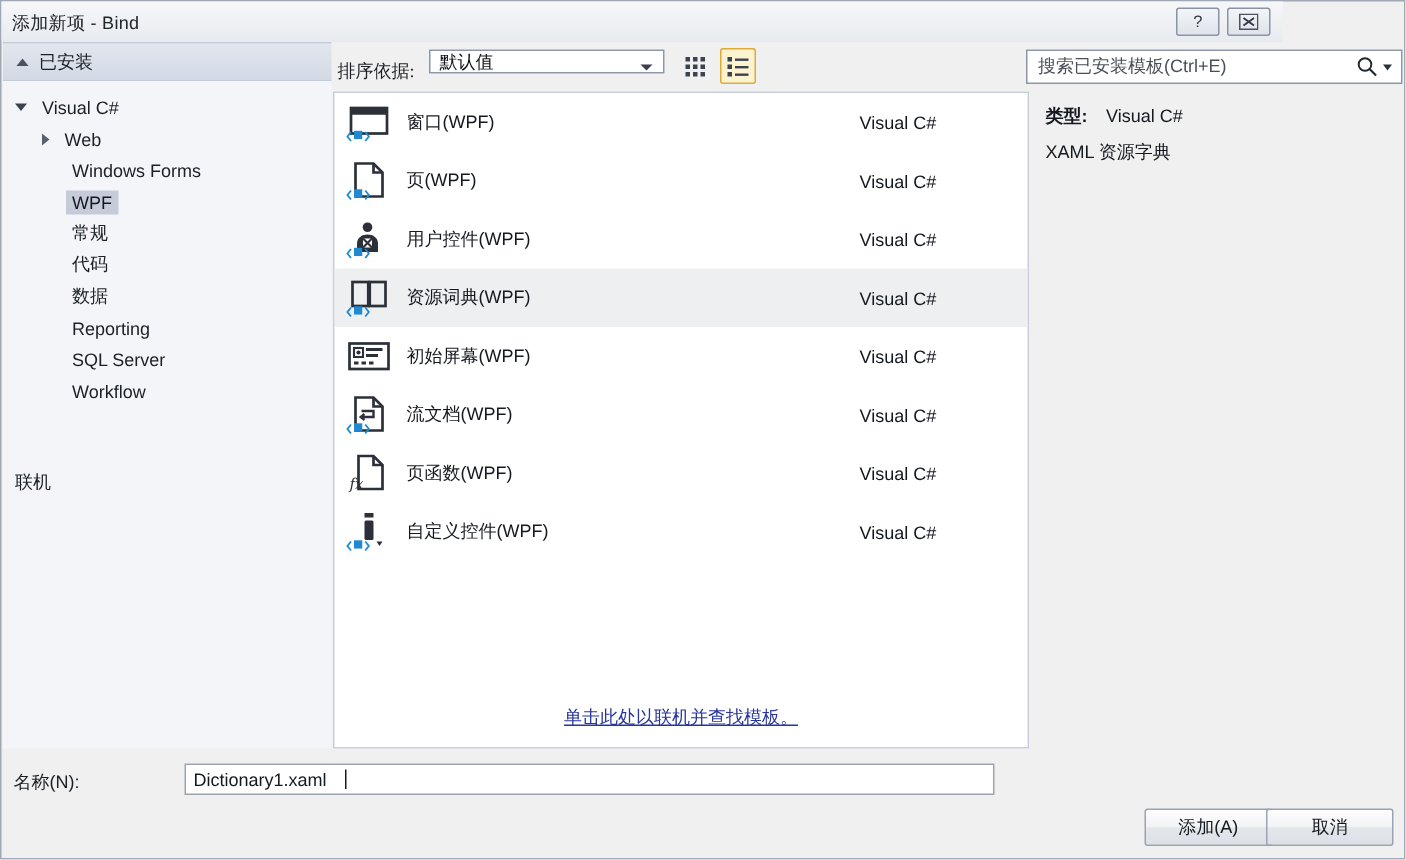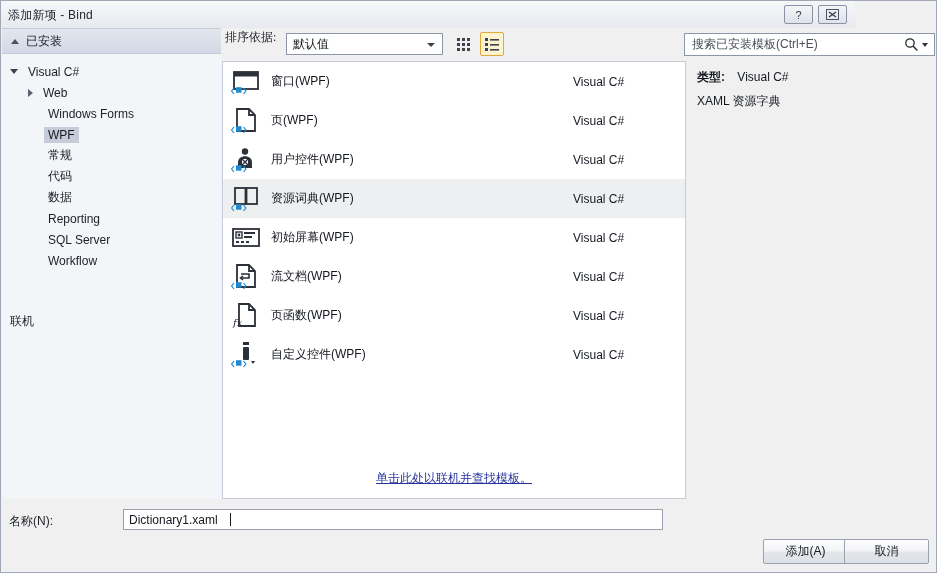--- a/index.html
+++ b/index.html
@@ -94,25 +94,25 @@
     position: absolute; left: 0; top: 283px; width: 219px; height: 21px;
     display: flex; align-items: center; padding-left: 8px;
     font-size: 12px; color: #1b1f26;
   }
 
   
   #toolbar {
     position: absolute; left: 221px; top: 28px; width: 714px; height: 32px;
   }
   #sort-label {
-    position: absolute; left: 3px; top: 0;
+    position: absolute; left: 3px; top: 10px;
     font-size: 12px; color: #1b1f26; font-family: Liberation Serif, serif;
   }
   #sort-select {
-    position: absolute; left: 64px; top: 4px; width: 157px; height: 22px;
+    position: absolute; left: 64px; top: 4px; width: 157px; height: 16px;
     background: #ffffff;
     border: 1px solid #8d96a6;
     display: flex; align-items: center;
     padding-left: 6px;
     font-size: 12px; color: #111418;
   }
   #sort-select .caret {
     position: absolute; right: 7px; top: 9px;
     width: 0; height: 0;
     border-left: 4px solid transparent;

